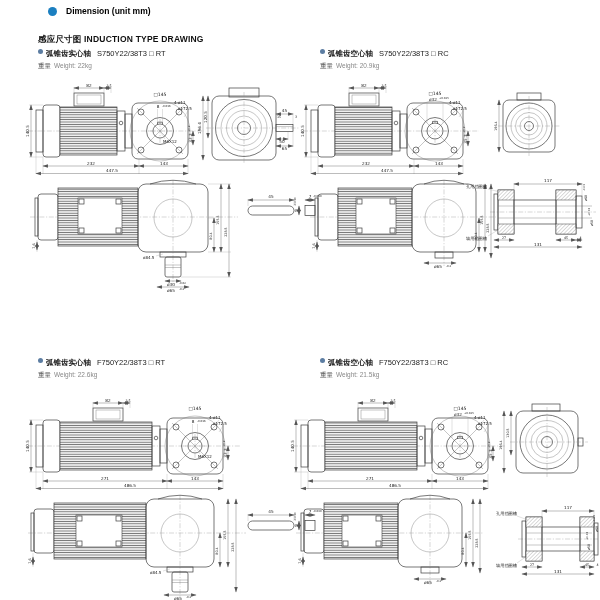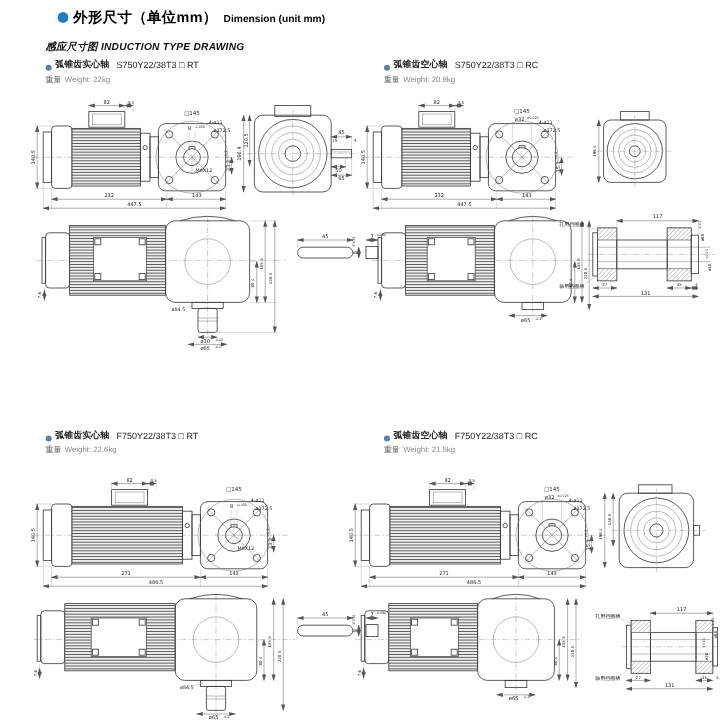--- a/index.html
+++ b/index.html
@@ -3,22 +3,22 @@
 <meta charset="utf-8">
 <style>
   html,body{margin:0;padding:0;background:#fff;}
   .page{position:relative;width:600px;height:600px;background:#fff;overflow:hidden;
         font-family:"Liberation Sans","DejaVu Sans",sans-serif;color:#222;}
   .abs{position:absolute;}
   .hdr{left:48px;top:6px;display:flex;align-items:center;}
   .hdr .dot{width:9px;height:9px;border-radius:50%;background:#1b7fc0;margin-right:4px;}
   .hdr .tcn{font-size:12px;font-weight:700;color:#000;letter-spacing:.3px;}
   .hdr .ten{font-size:8.5px;font-weight:700;color:#000;margin-left:5px;}
-  .shead{font-size:8.5px;font-weight:700;color:#101010;letter-spacing:.2px;font-style:italic;}
-  .variant{font-size:7.5px;color:#222;display:flex;align-items:flex-end;}
+  .shead{font-size:8.5px;font-weight:700;color:#101010;letter-spacing:.2px;}
+  .variant{font-size:7.5px;color:#222;display:flex;align-items:flex-start;}
   .variant .vdot{width:5px;height:5px;border-radius:50%;background:#5c7da2;margin-right:3px;}
   .variant .vcn{font-weight:700;}
   .variant .vmodel{margin-left:6px;}
   .weight{font-size:6.5px;color:#888;}
   .weight .wcn{color:#555;margin-right:3px;}
   svg{position:absolute;left:0;}
   svg text{font-family:"DejaVu Sans",sans-serif;fill:#222;}
   .ln{fill:none;stroke:#3d3d3d;stroke-width:0.7;}
   .lt{fill:none;stroke:#707070;stroke-width:0.4;}
   .cl{fill:none;stroke:#8a8a8a;stroke-width:0.35;stroke-dasharray:5 1.6 1.2 1.6;}
@@ -34,21 +34,20 @@
   .la{font-size:4px;text-anchor:start;}
   .zh{font-size:4.2px;text-anchor:start;fill:#333;}
 </style>
 </head>
 <body>
 
 <div class="page">
 
   <div class="abs hdr">
     <span class="dot"></span>
-    <span class="tcn">外形尺寸（单位mm）</span>
     <span class="ten">Dimension (unit mm)</span>
   </div>
 
   <div class="abs shead" style="left:38px;top:34px">
     <span>感应尺寸图</span>
     <span>INDUCTION TYPE DRAWING</span>
   </div>
   <div class="abs variant" style="left:38px;top:49px">
     <span class="vdot"></span>
     <span class="vcn">弧锥齿实心轴</span>

